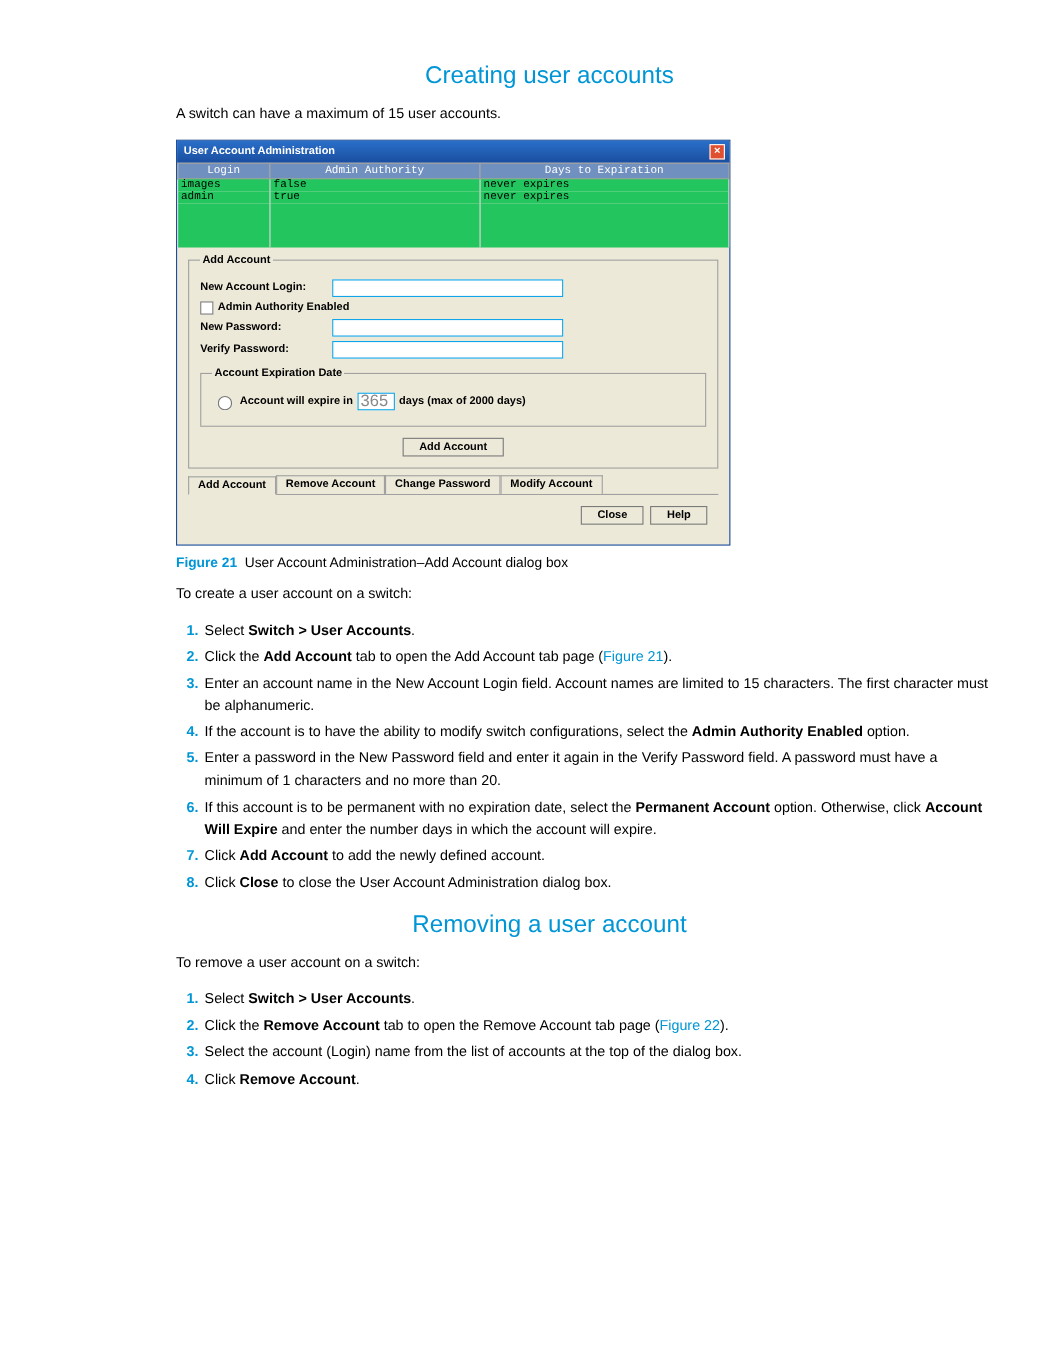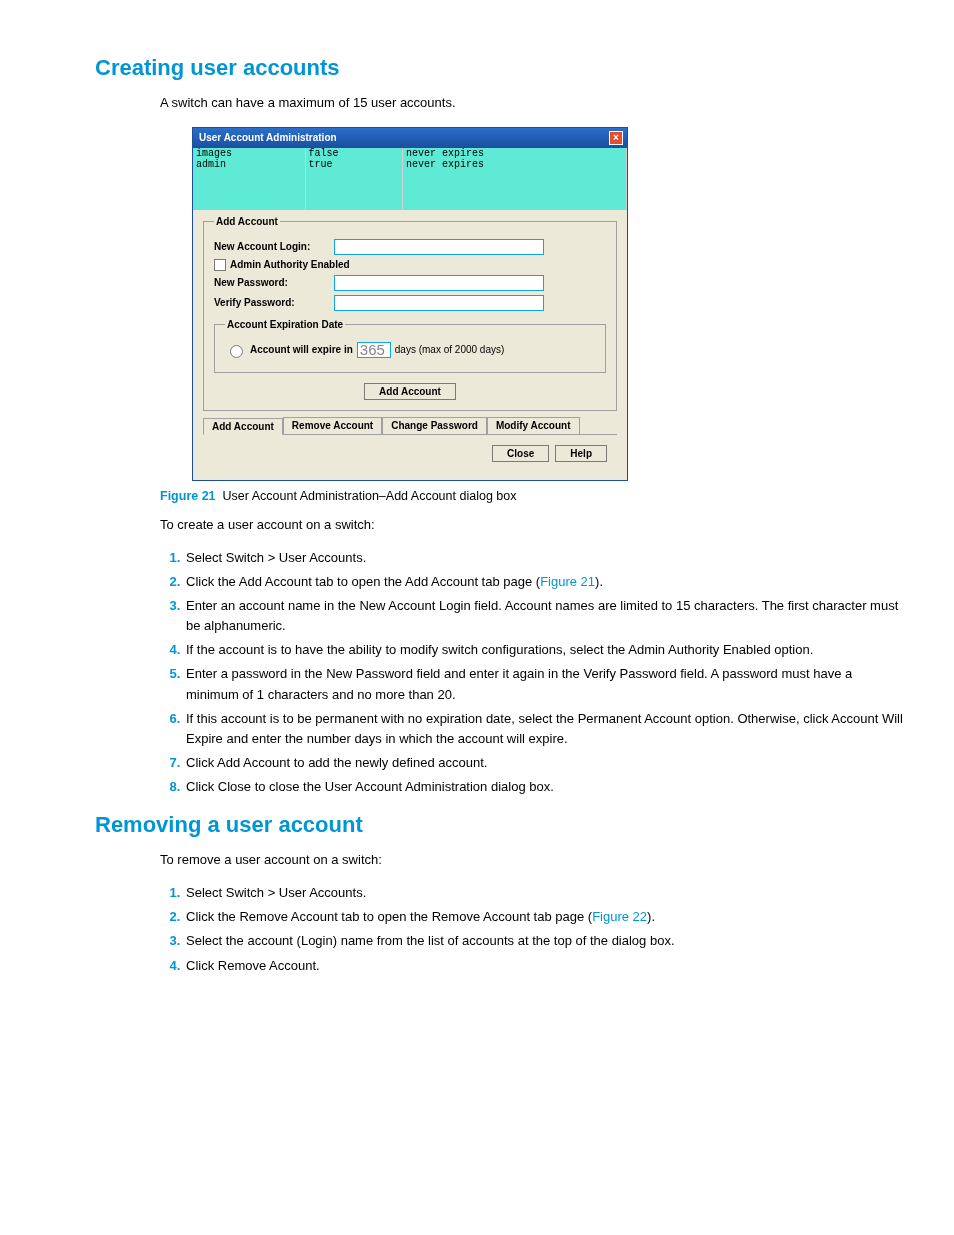--- a/index.html
+++ b/index.html
@@ -7,42 +7,42 @@
     margin: 0;
     padding: 40px 50px 30px 50px;
     font-family: Arial, Helvetica, sans-serif;
     font-size: 13px;
     color: #000;
     width: 954px;
     background: #fff;
   }
   h2 {
     color: #0096d6;
-    font-weight: bold;
+    font-weight: normal;
     font-size: 22px;
     margin: 15px 0 10px 45px;
+    text-align: center;
   }
   .body-text {
     margin-left: 110px;
     margin-right: 20px;
     line-height: 1.45;
   }
   .dialog-wrap {
     margin-left: 110px;
     margin-top: 14px;
     margin-bottom: 8px;
   }
   
   .dialog {
-    width: 436px;
+    width: 504px;
     border: 1px solid #1a4ea0;
     background: #ece9d8;
     font-size: 10px;
     font-family: Tahoma, Arial, sans-serif;
-    margin-left: 32px;
   }
   .titlebar {
     background: linear-gradient(#2a6fc9, #1a4ea0);
     color: #fff;
     font-weight: bold;
     padding: 3px 4px 3px 6px;
     display: flex;
     justify-content: space-between;
     align-items: center;
     font-size: 10px;
@@ -67,21 +67,21 @@
   .table th {
     background: #7090c0;
     color: #fff;
     font-weight: normal;
     font-family: "Courier New", monospace;
     padding: 1px 3px;
     text-align: center;
     border: 1px solid #a0a0a0;
   }
   .table td {
-    background: #5eead4;
+    background: #22c55e;
     padding: 0 3px;
     border-right: 1px solid #d0d0d0;
   }
   .table-pad td { height: 40px; vertical-align: top; }
   .form-area {
     padding: 6px 10px 8px 10px;
   }
   fieldset {
     border: 1px solid #a0a0a0;
     padding: 8px 10px 10px 10px;
@@ -141,38 +141,43 @@
     font-size: 12.5px;
   }
   .figure-caption .fignum { color: #0096d6; font-weight: bold; }
   ol.steps {
     margin: 8px 0 8px 110px;
     padding-left: 24px;
     line-height: 1.55;
   }
   ol.steps li { padding-left: 2px; margin-bottom: 4px; }
   ol.steps li::marker { color: #0096d6; font-weight: bold; }
-  b { font-weight: normal; }
+  b { font-weight: bold; }
   .link { color: #0096d6; }
   .cb { width:12px; height:12px; border:1px solid #7a7a7a; background:#fff; display:inline-block; margin-right:4px; vertical-align:middle;}
 </style>
 </head>
 <body>
 
 <h2>Creating user accounts</h2>
 <p class="body-text">A switch can have a maximum of 15 user accounts.</p>
 
 <div class="dialog-wrap">
   <div class="dialog">
     <div class="titlebar">
       <span>User Account Administration</span>
       <span class="close-x">×</span>
     </div>
     <table class="table">
       <tbody>
+          <tr>
+        <th>Login</th>
+        <th>Admin Authority</th>
+        <th>Days to Expiration</th>
+      </tr>
       <tr>
         <td>images</td>
         <td>false</td>
         <td>never expires</td>
       </tr>
       <tr>
         <td>admin</td>
         <td>true</td>
         <td>never expires</td>
       </tr>
@@ -201,21 +206,21 @@
         <div class="row">
           <label class="lbl">Verify Password:</label>
           <input class="txt" type="password" style="">
         </div>
         <fieldset class="inner-fieldset">
           <legend>Account Expiration Date</legend>
           <div class="radio-row">
             <input type="radio" style="">
             <span>Account will expire in</span>
             <input class="txt small" value="365" style="">
-            <span style="font-weight:normal">days (max of 2000 days)</span>
+            <span style="font-weight:bold">days (max of 2000 days)</span>
           </div>
         </fieldset>
         <div class="center-btn">
           <button class="btn">Add Account</button>
         </div>
       </fieldset>
       <div class="tabs">
         <div class="tab active">Add Account</div>
         <div class="tab">Remove Account</div>
         <div class="tab">Change Password</div>

